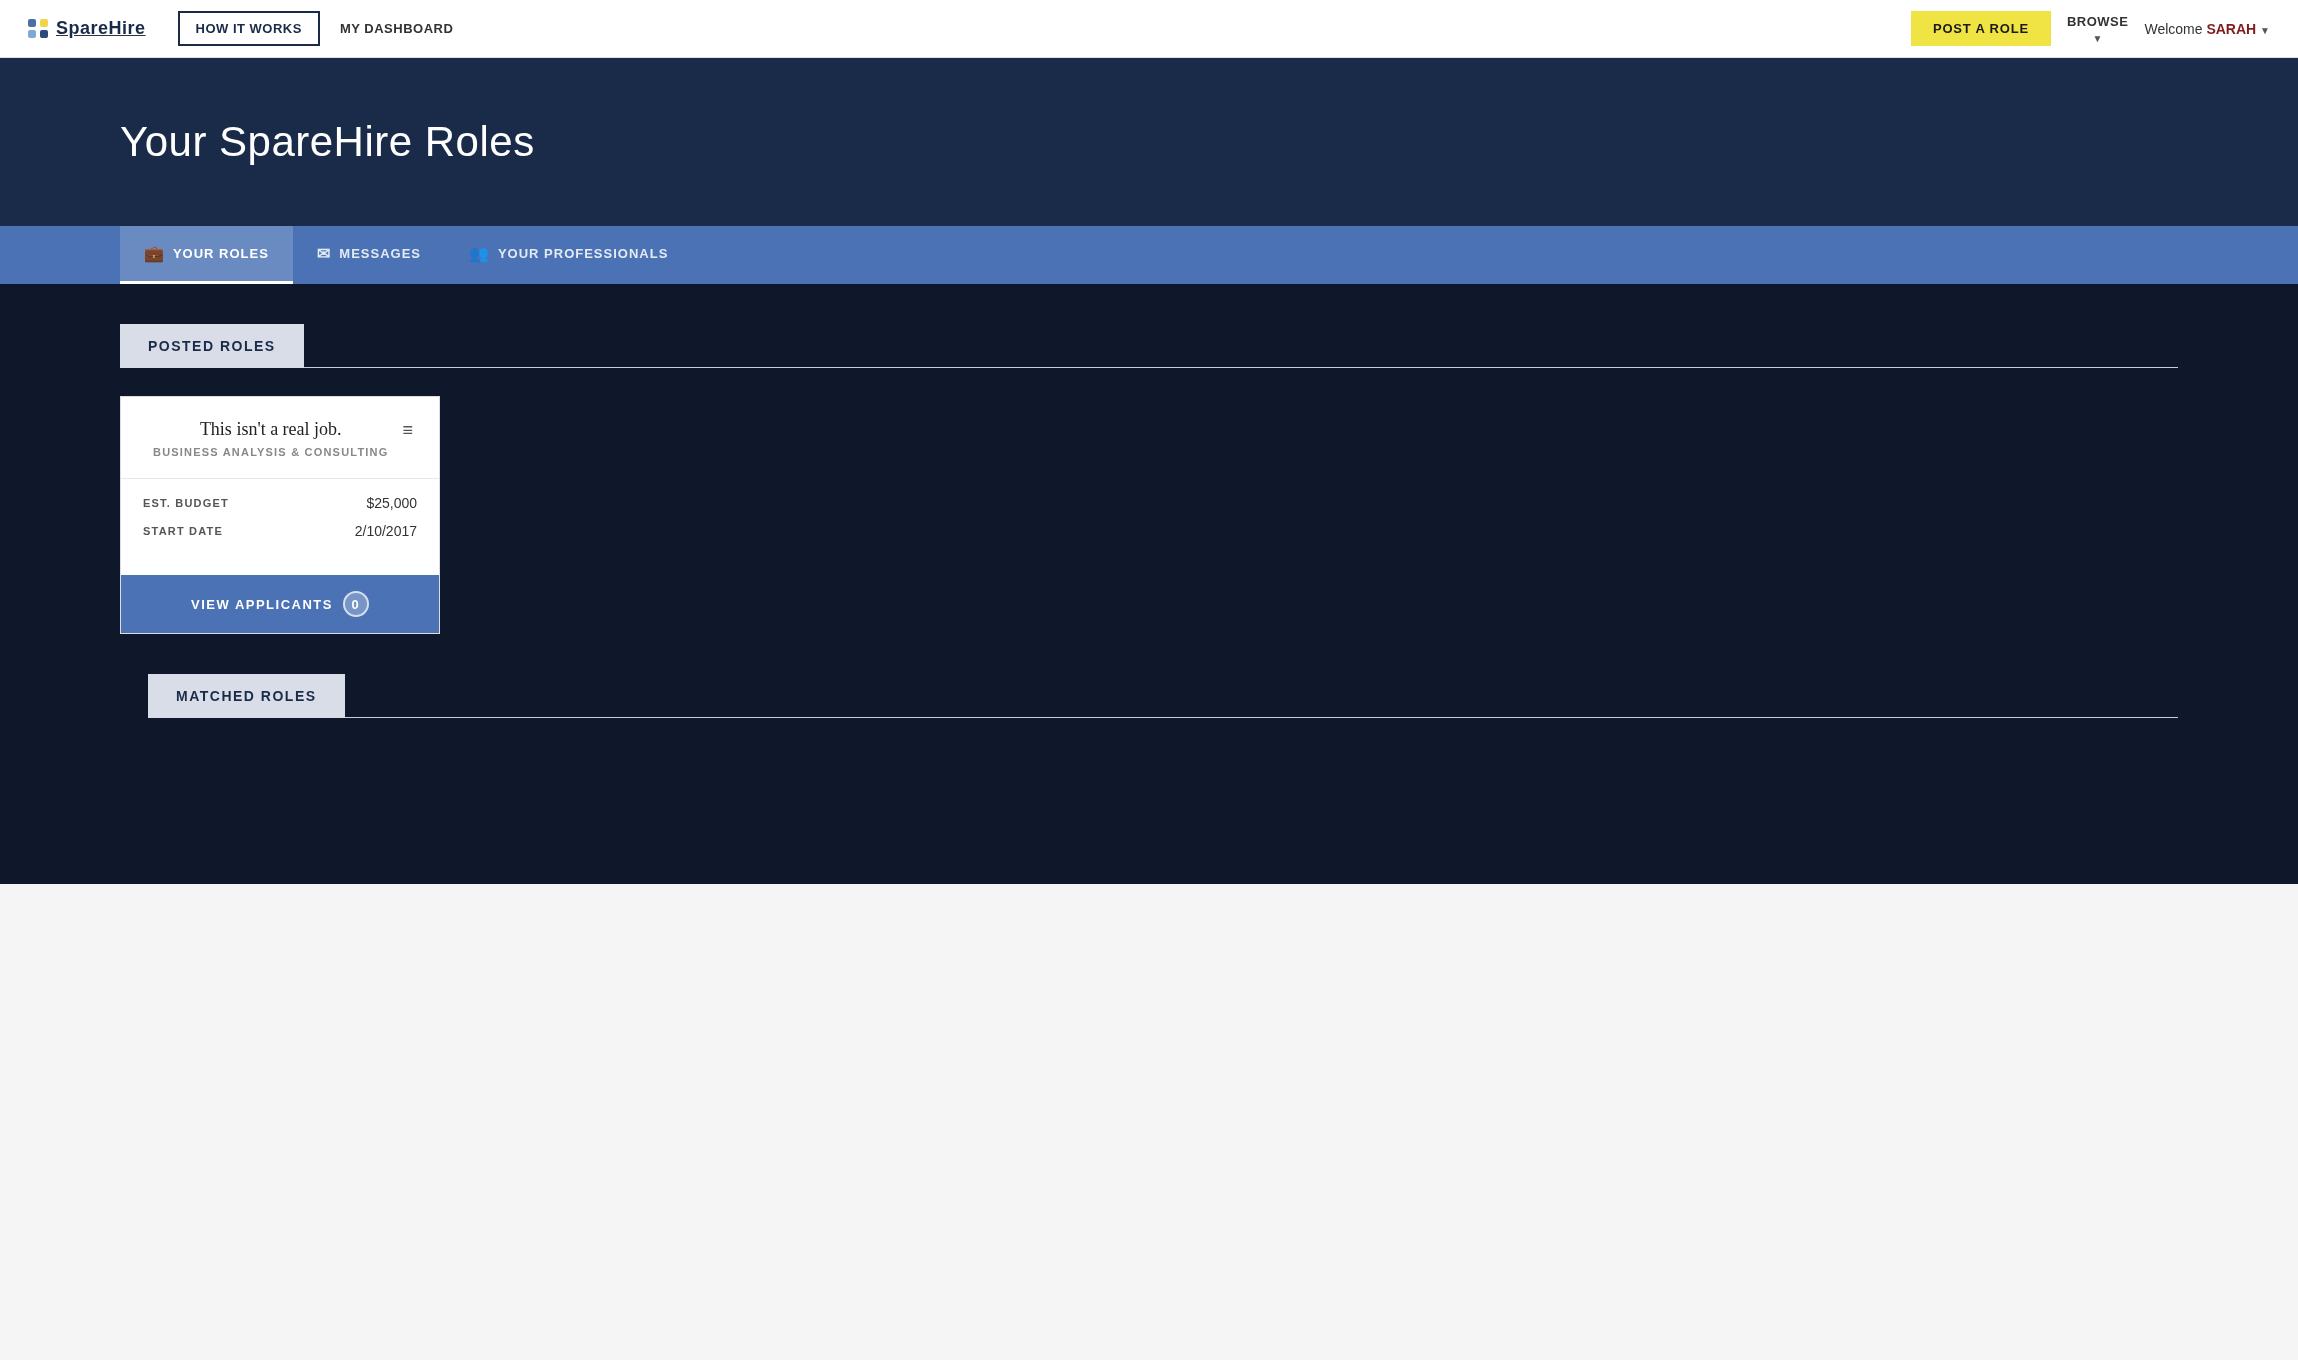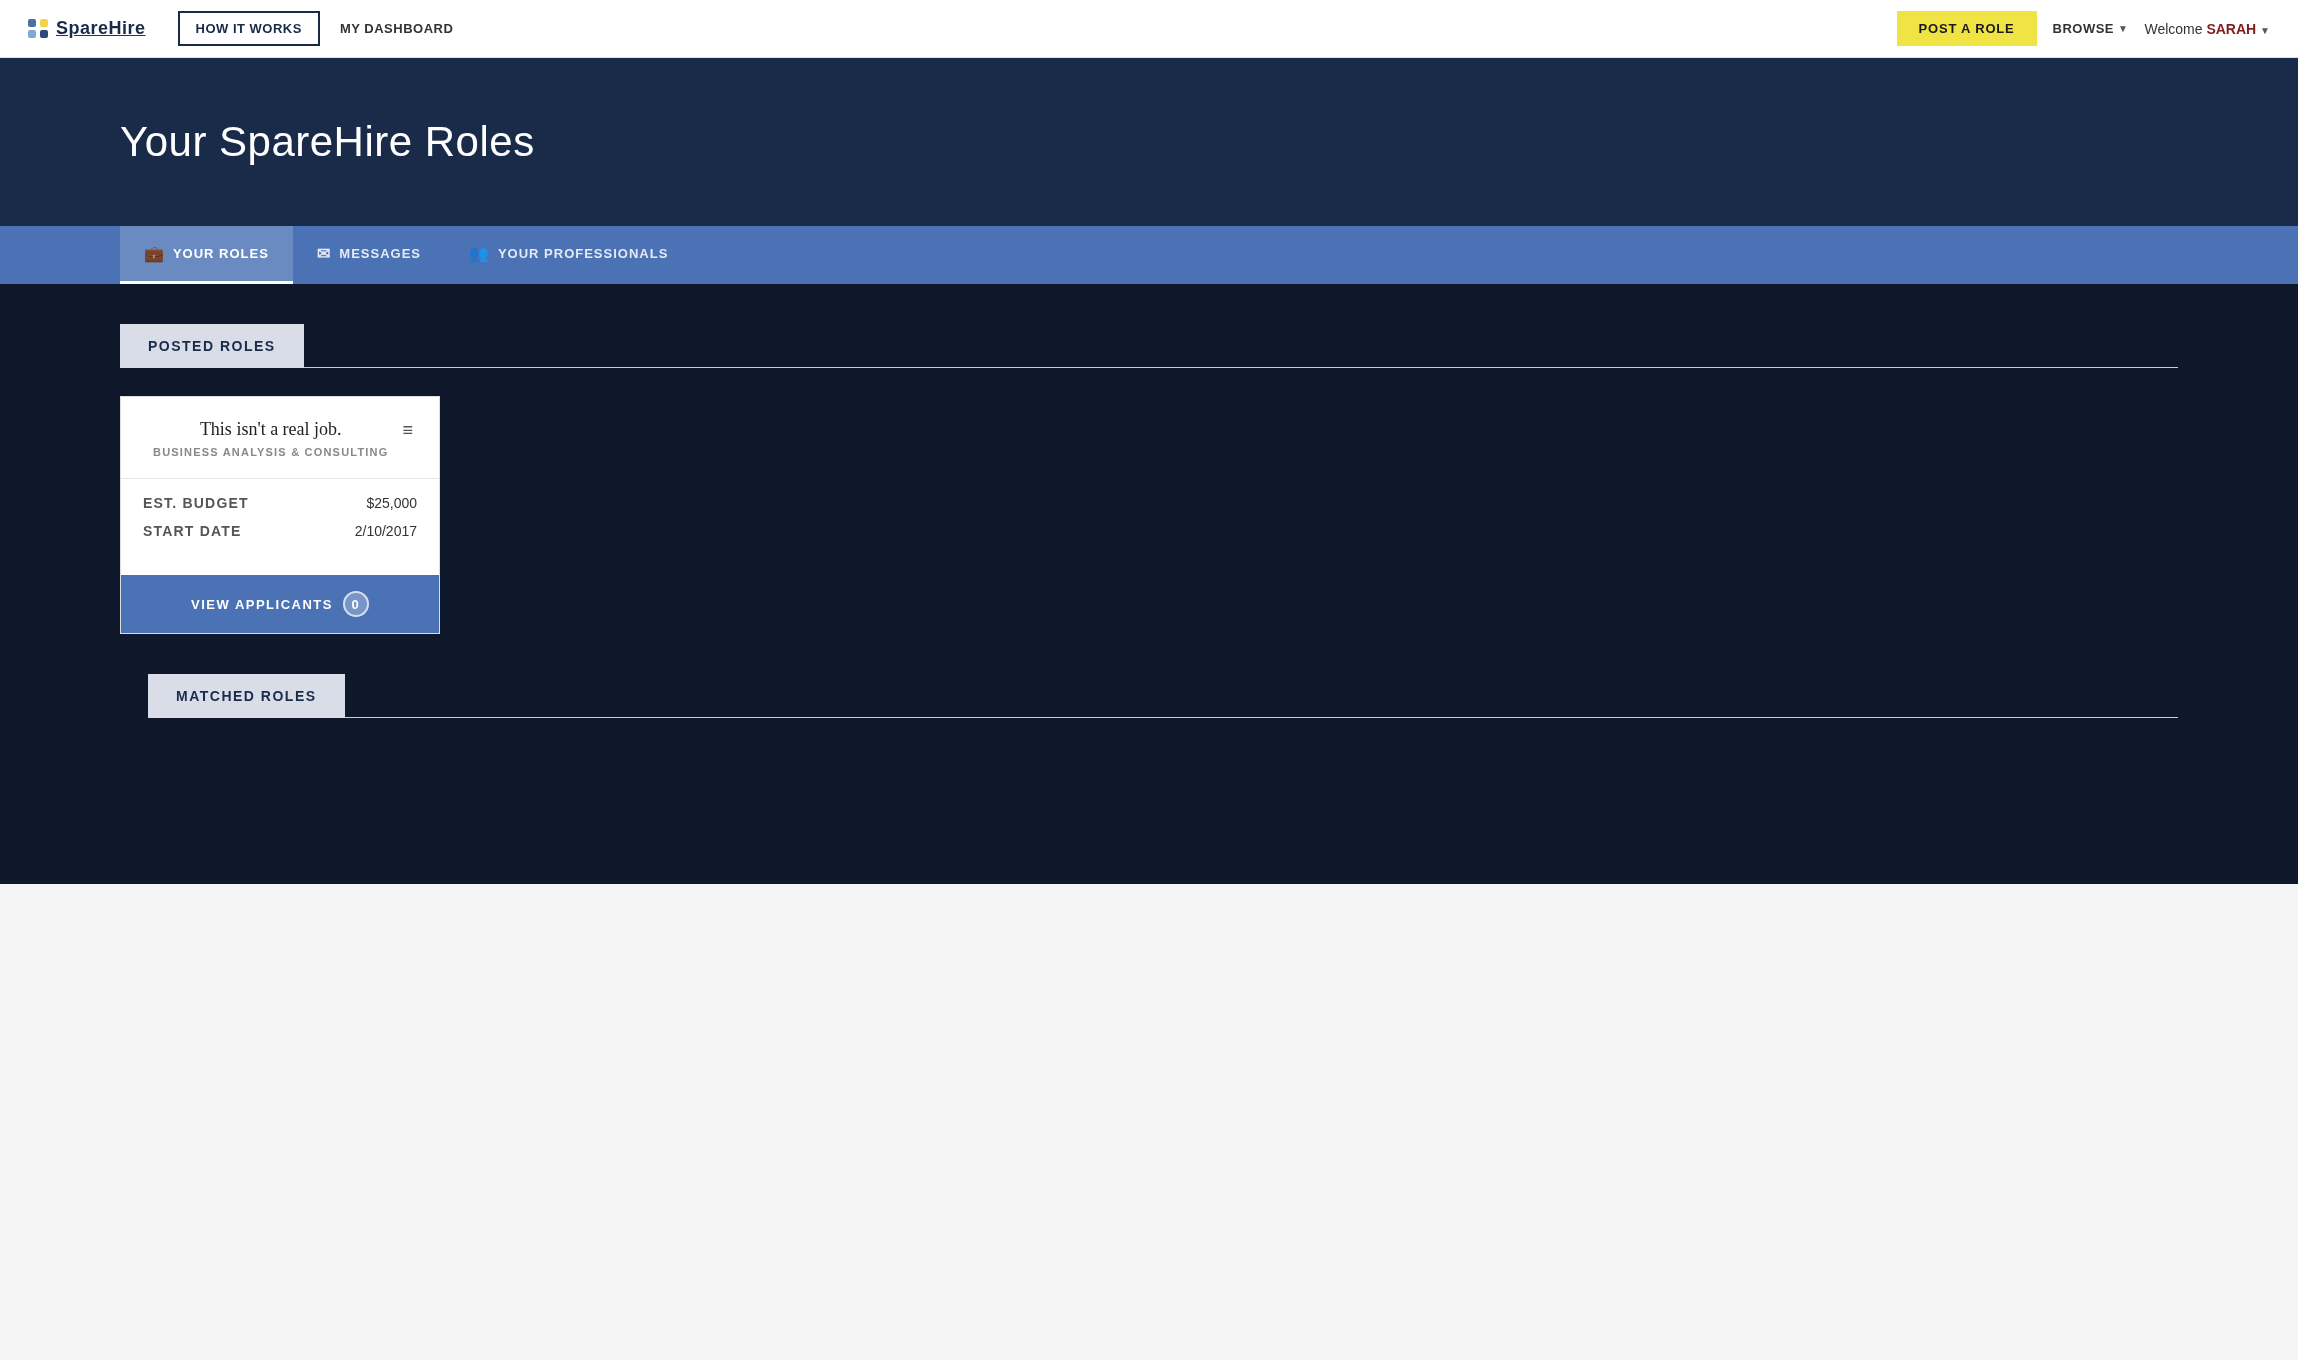--- a/index.html
+++ b/index.html
@@ -107,20 +107,21 @@
       display: flex;
       align-items: center;
       gap: 4px;
       font-size: 13px;
       font-weight: 600;
       color: #333;
       background: none;
       border: none;
       cursor: pointer;
       letter-spacing: 0.5px;
+      flex-direction: column;
     }
 
     .browse-btn .chevron {
       font-size: 10px;
       color: #555;
     }
 
     .welcome-text {
       font-size: 14px;
       color: #333;
@@ -270,21 +271,21 @@
     }
 
     .card-field {
       display: flex;
       justify-content: space-between;
       align-items: center;
       margin-bottom: 12px;
     }
 
     .field-label {
-      font-size: 14px;
+      font-size: 11px;
       font-weight: 700;
       letter-spacing: 1.2px;
       color: #555;
       text-transform: uppercase;
     }
 
     .field-value {
       font-size: 14px;
       color: #333;
       font-weight: 400;

